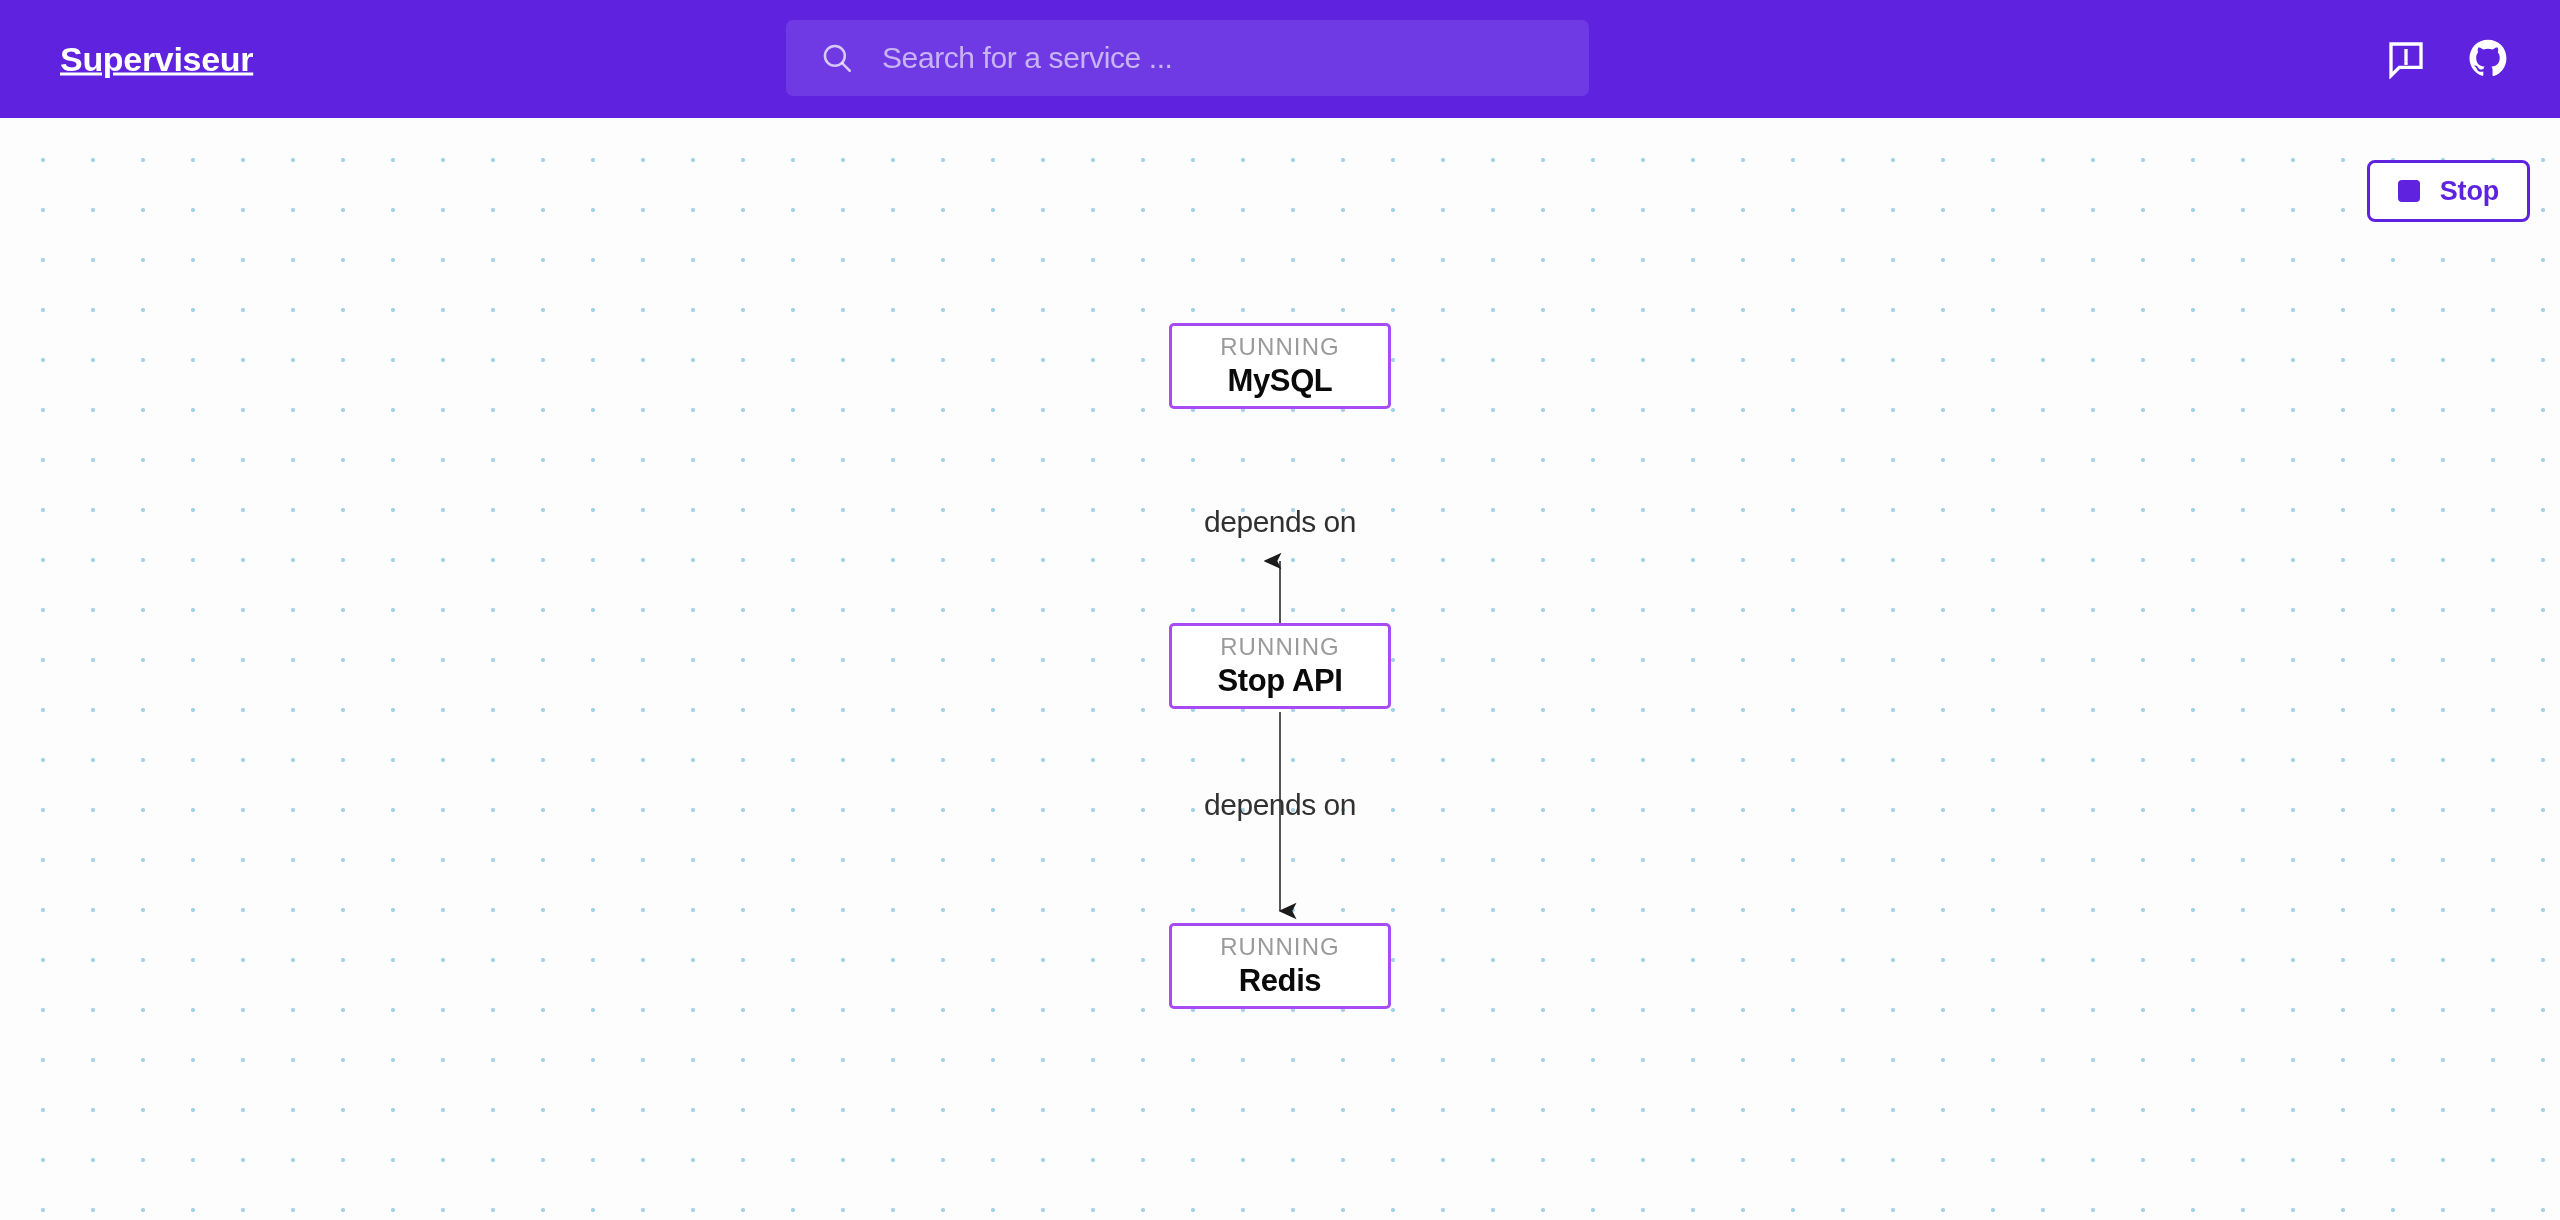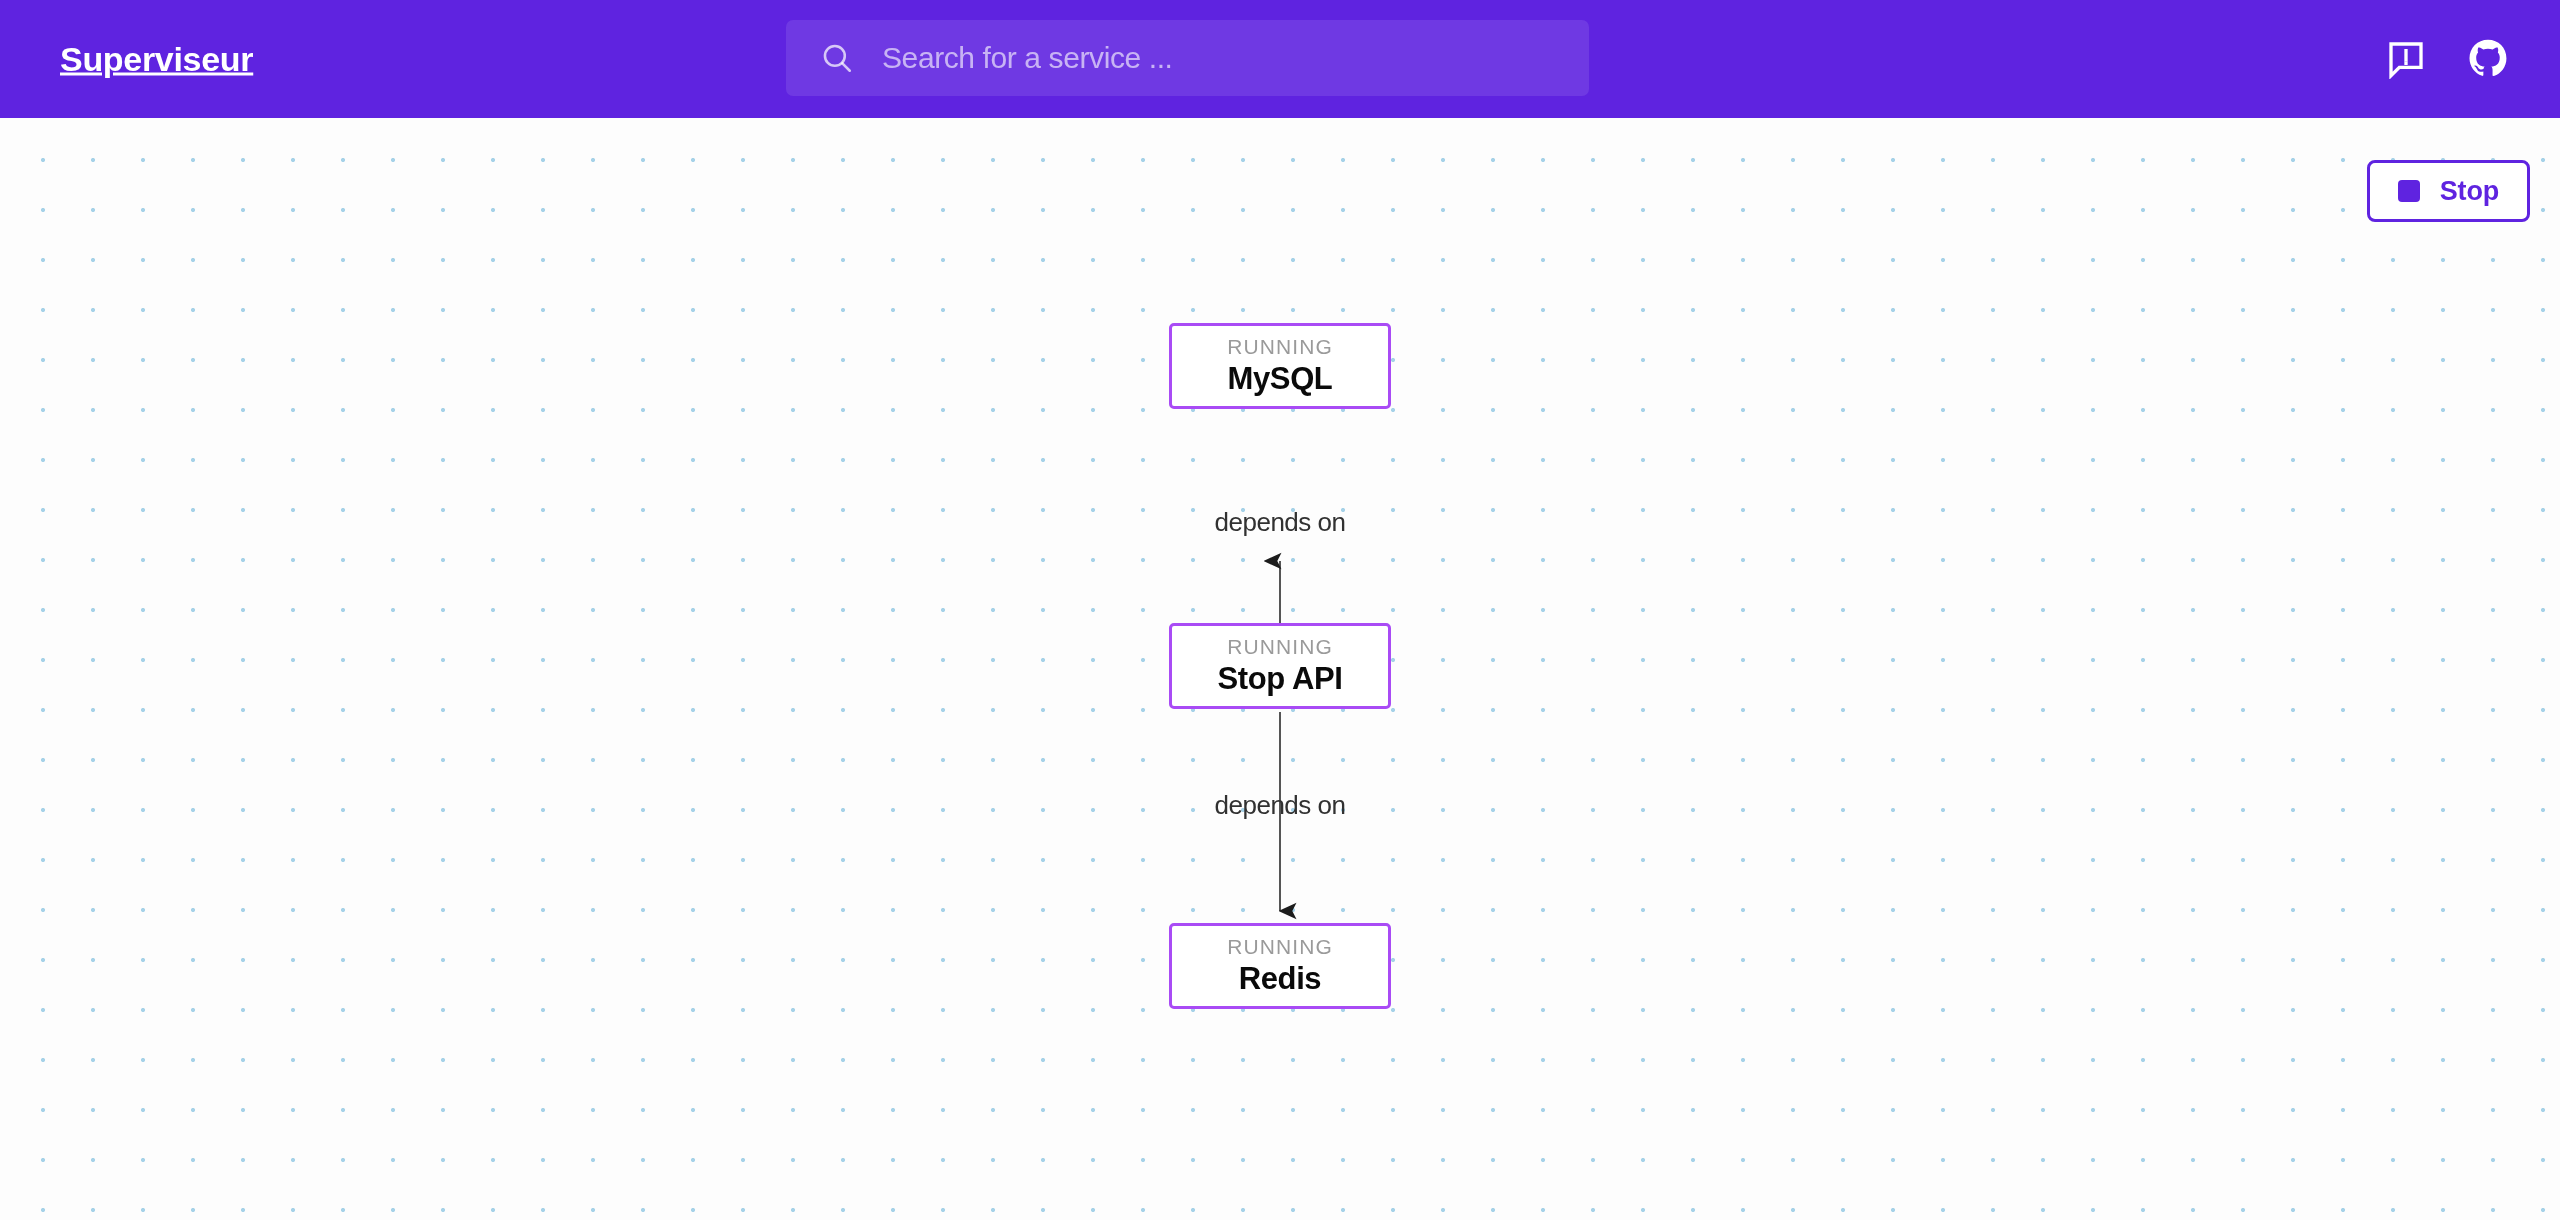--- a/index.html
+++ b/index.html
@@ -174,21 +174,21 @@
     display: flex;
     flex-direction: column;
     align-items: center;
     justify-content: center;
     cursor: pointer;
     z-index: 10;
   }
 
   .node-status {
     color: #9a9a9a;
-    font-size: 21px;
+    font-size: 24px;
     letter-spacing: 1.1px;
     text-transform: uppercase;
     line-height: 1.15;
   }
 
   .node-name {
     color: #0a0a0a;
     font-size: 31px;
     font-weight: bold;
     letter-spacing: -0.4px;
@@ -200,21 +200,21 @@
     position: absolute;
     top: 0; left: 0;
     width: 2560px;
     height: 1102px;
     pointer-events: none;
     z-index: 5;
   }
 
   .edge-label {
     position: absolute;
-    font-size: 26px;
+    font-size: 30px;
     color: #313131;
     letter-spacing: -0.5px;
     background: rgba(253,253,253,0.0);
     transform: translate(-50%, -50%);
     white-space: nowrap;
     z-index: 8;
   }
 </style>
 </head>
 <body>

